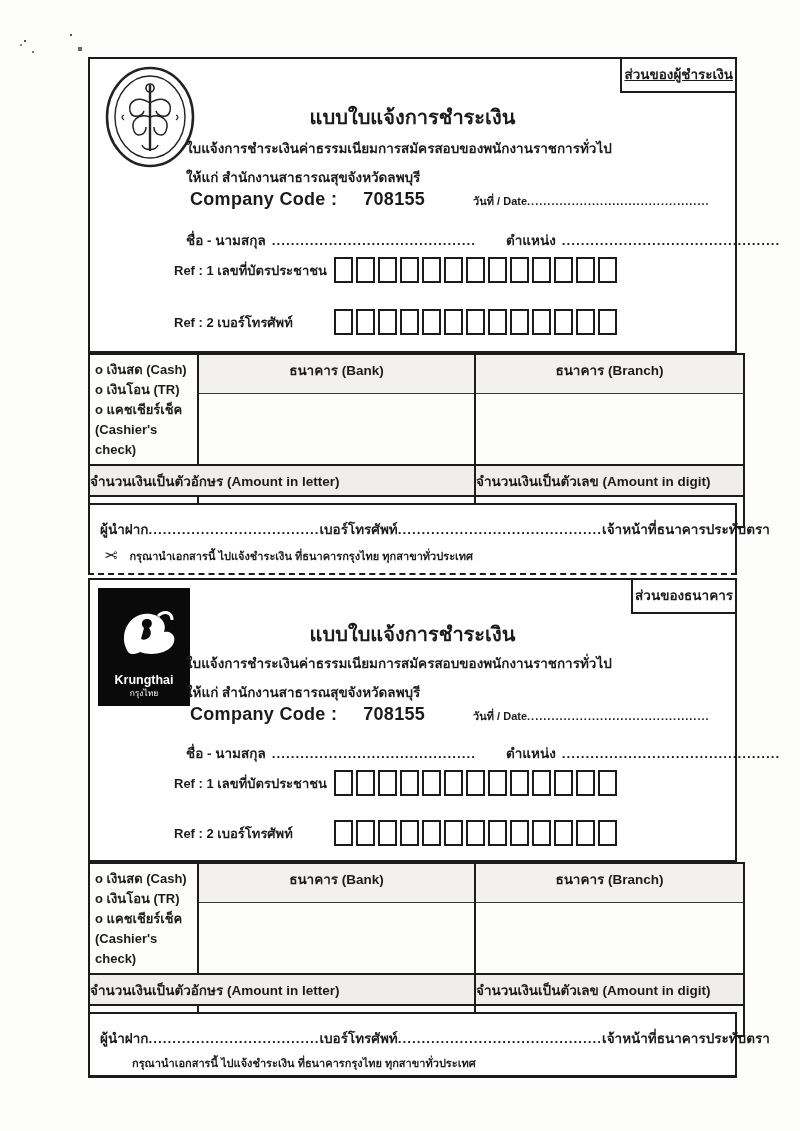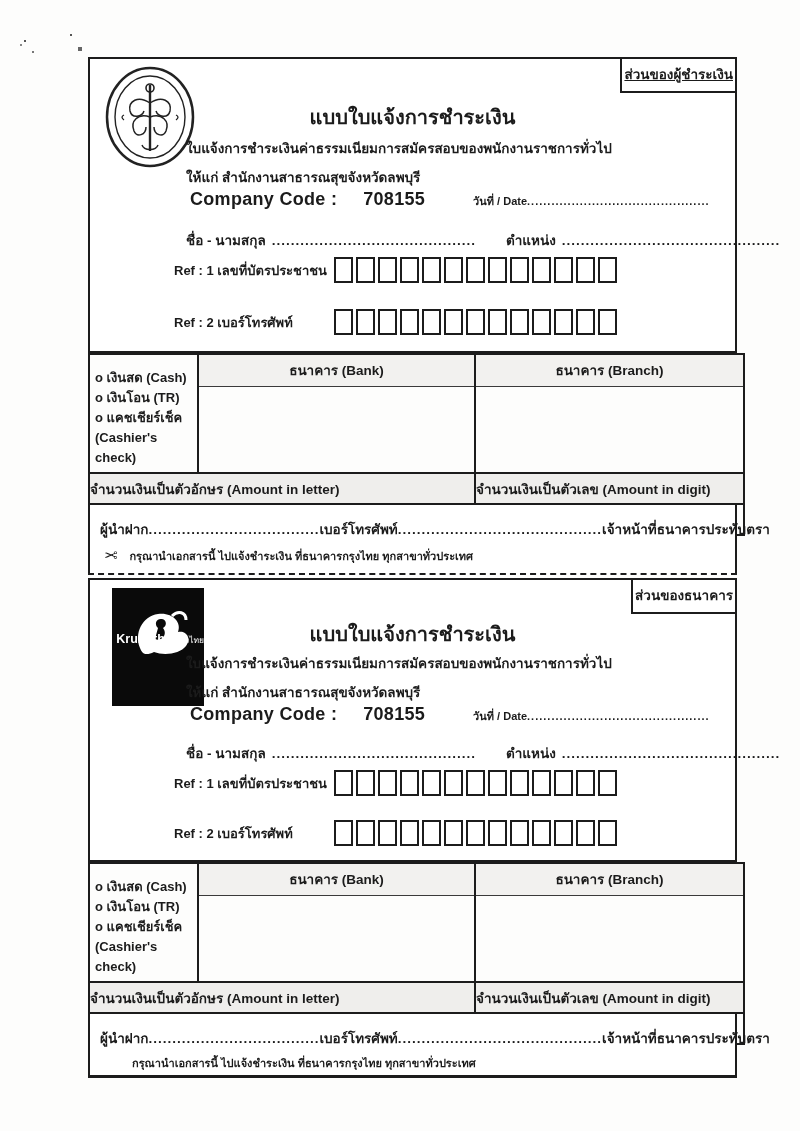--- a/index.html
+++ b/index.html
@@ -24,35 +24,35 @@
   .ref-row{position:absolute;display:flex;align-items:center;}
   .ref-label{font-size:13px;font-weight:600;width:160px;flex:none;}
   .refboxes{display:flex;}
   .refbox{display:inline-block;width:19px;height:26px;border:2px solid #1c1c1c;margin-right:3px;background:#fff;box-sizing:border-box;}
   .tablewrap{position:absolute;left:88px;width:649px;}
   .t1{top:353px;}
   .t2{top:862px;}
   table.pay{border-collapse:collapse;width:649px;table-layout:fixed;}
   table.pay td{border:2px solid #1c1c1c;padding:0;vertical-align:top;font-size:13.5px;}
   .col-a{width:107px;}.col-b{width:275px;}.col-c{width:267px;}
-  .methods{font-size:13px;line-height:20px;padding:5px 2px 4px 5px;font-weight:600;margin-top:8px;}
-  .colhead{text-align:center;font-weight:600;padding:4px 0 5px;border-bottom:1.5px solid #3a3a3a;background:#f2f1ef;}
+  .methods{font-size:13px;line-height:20px;padding:5px 2px 4px 5px;font-weight:600;}
+  .colhead{text-align:center;font-weight:600;padding:4px 0 12px;border-bottom:1.5px solid #3a3a3a;background:#f2f1ef;}
   .cell-sp{height:56px;}
   .amount-head{height:29px;font-weight:600;background:#efeeec;vertical-align:middle !important;}
   .baht-cell{height:29px;text-align:center;font-weight:600;vertical-align:middle !important;}
   .ft1{top:503px;height:72px;border-bottom:2px dashed #1c1c1c;}
   .ft2{top:1012px;height:66px;border-bottom:3px solid #1c1c1c;}
   .dep-line{position:absolute;top:13px;left:10px;right:14px;font-size:13.5px;font-weight:600;display:flex;align-items:baseline;white-space:nowrap;}
   .dep-line .officer{margin-left:auto;margin-right:24px;font-weight:bold;}
   .cut-line{position:absolute;top:42px;left:14px;font-size:11px;font-weight:600;display:flex;align-items:center;gap:12px;}
   .cut-line.noscissors{left:42px;top:40px;}
   .scissors{font-size:16px;transform:scaleX(-1);display:inline-block;line-height:1;}
   .seal{position:absolute;left:14px;top:6px;}
-  .ktb{position:absolute;left:22px;top:8px;width:92px;height:118px;background:#0a0a0a;
-       display:flex;align-items:center;justify-content:flex-end;padding-bottom:14px;box-sizing:border-box;}
+  .ktb{position:absolute;left:8px;top:8px;width:92px;height:118px;background:#0a0a0a;
+       display:flex;flex-direction:column;align-items:center;justify-content:flex-end;padding-bottom:8px;box-sizing:border-box;}
   .ktb svg{position:absolute;top:6px;left:8px;}
   .ktb .en{color:#fff;font-size:12.5px;font-weight:bold;line-height:1.1;z-index:1;}
   .ktb .th{color:#fff;font-size:8.5px;line-height:1.2;z-index:1;}
   .dots{font-weight:600;letter-spacing:1px;}
 </style>
 </head>
 <body>
 
 <div class="page">
 

